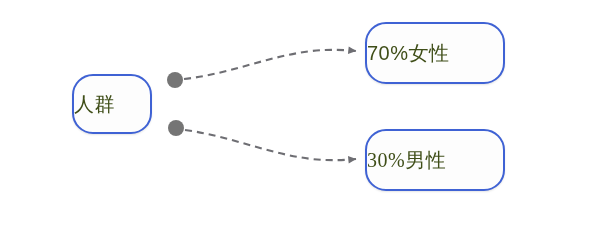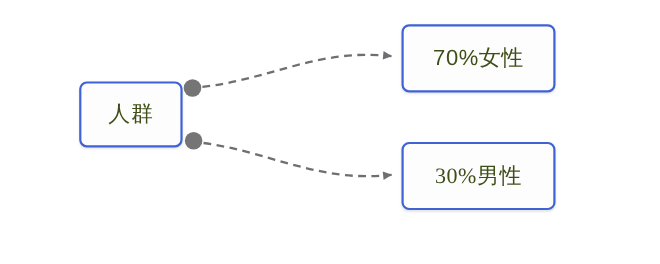--- a/index.html
+++ b/index.html
@@ -25,37 +25,37 @@
     top: 0;
     width: 600px;
     height: 213px;
     pointer-events: none;
   }
   .node {
     position: absolute;
     box-sizing: border-box;
     background: #fdfdfd;
     border: 2px solid #3f62d4;
-    border-radius: 7px;
+    border-radius: 21px;
     display: flex;
     align-items: center;
-    justify-content: center;
+    justify-content: flex-start;
     box-shadow: 0 1px 2px rgba(0,0,0,0.10);
   }
   .node-label {
     color: #3f4e18;
     font-size: 20px;
     line-height: 1;
     letter-spacing: 0.5px;
     white-space: nowrap;
   }
   #node-source {
     left: 72px;
     top: 74px;
-    width: 94px;
+    width: 80px;
     height: 60px;
     font-family: Liberation Serif, serif;
   }
   #node-female {
     left: 365px;
     top: 22px;
     width: 140px;
     height: 62px;
   }
   #node-male {

